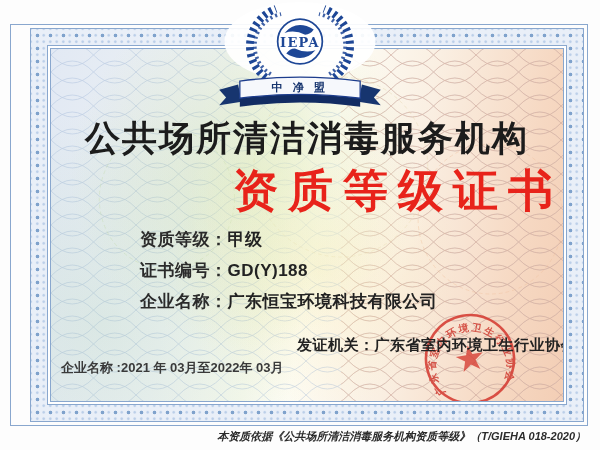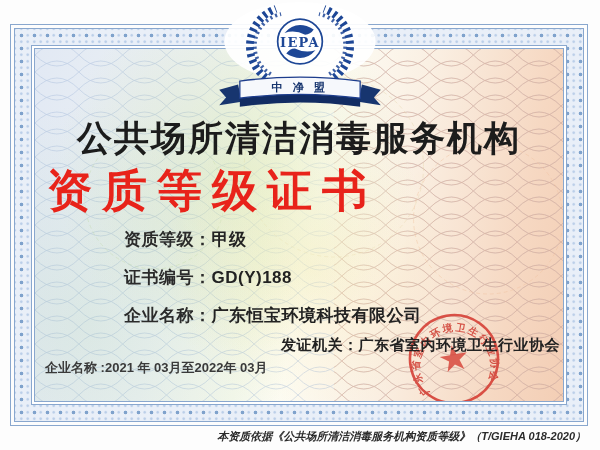--- a/index.html
+++ b/index.html
@@ -16,20 +16,21 @@
     border:1px solid #89a7ce;padding:3px;box-sizing:border-box;
   }
   .band{
     height:100%;box-sizing:border-box;border:1px solid #89a7ce;padding:16px;
     background-color:#e9eff8;
     background-image:
       radial-gradient(circle,#7fa2cc 1.6px,rgba(0,0,0,0) 2.1px),
       radial-gradient(circle,#b9cde8 1px,rgba(0,0,0,0) 1.5px);
     background-size:13px 13px,6.5px 6.5px;
     background-position:0 0,3px 3px;
+    margin-left:16px;
   }
   .inner1{
     height:100%;box-sizing:border-box;background:#fff;
     border:1px solid #89a7ce;padding:2px;
   }
   .inner2{
     height:100%;box-sizing:border-box;border:1px solid #89a7ce;
     position:relative;overflow:hidden;
     background:linear-gradient(100deg,#e2e9f4 0%,#ecf1f3 28%,#f5f8ec 44%,#fdfcf4 52%,#faefe2 68%,#f6d8c2 88%,#f3ceb5 100%);
   }
@@ -41,26 +42,26 @@
       radial-gradient(circle at 50% 45%,rgba(255,255,255,.55),rgba(0,0,0,0) 38%);
   }
   .guilloche{position:absolute;inset:0;width:100%;height:100%;}
 
   
   .title1{
     position:absolute;left:0;right:0;top:66px;text-align:center;
     font-size:35px;font-weight:900;color:#1c1c1c;letter-spacing:2px;white-space:nowrap;
   }
   .title2{
-    position:absolute;left:0;right:0;top:112px;text-align:left;
+    position:absolute;left:0;right:0;top:112px;text-align:right;
     font-family:"DejaVu Serif","Liberation Serif",serif;
     font-size:45px;font-weight:900;color:#e8231a;letter-spacing:10px;
     padding-left:12px;white-space:nowrap;
   }
-  .fields{position:absolute;left:89px;top:179px;display:flex;flex-direction:column;gap:15px;}
+  .fields{position:absolute;left:89px;top:179px;display:flex;flex-direction:column;gap:8px;}
   .field-row{font-size:17px;font-weight:800;color:#2b2b2b;letter-spacing:.5px;white-space:nowrap;}
   .field-row .val{color:#222;}
   .issuer{
     position:absolute;left:246px;top:287px;z-index:3;
     font-size:15px;font-weight:800;color:#222;letter-spacing:.5px;white-space:nowrap;
   }
   .validity{
     position:absolute;left:10px;top:310px;
     font-size:13px;font-weight:600;color:#3a3a3a;white-space:nowrap;
   }

